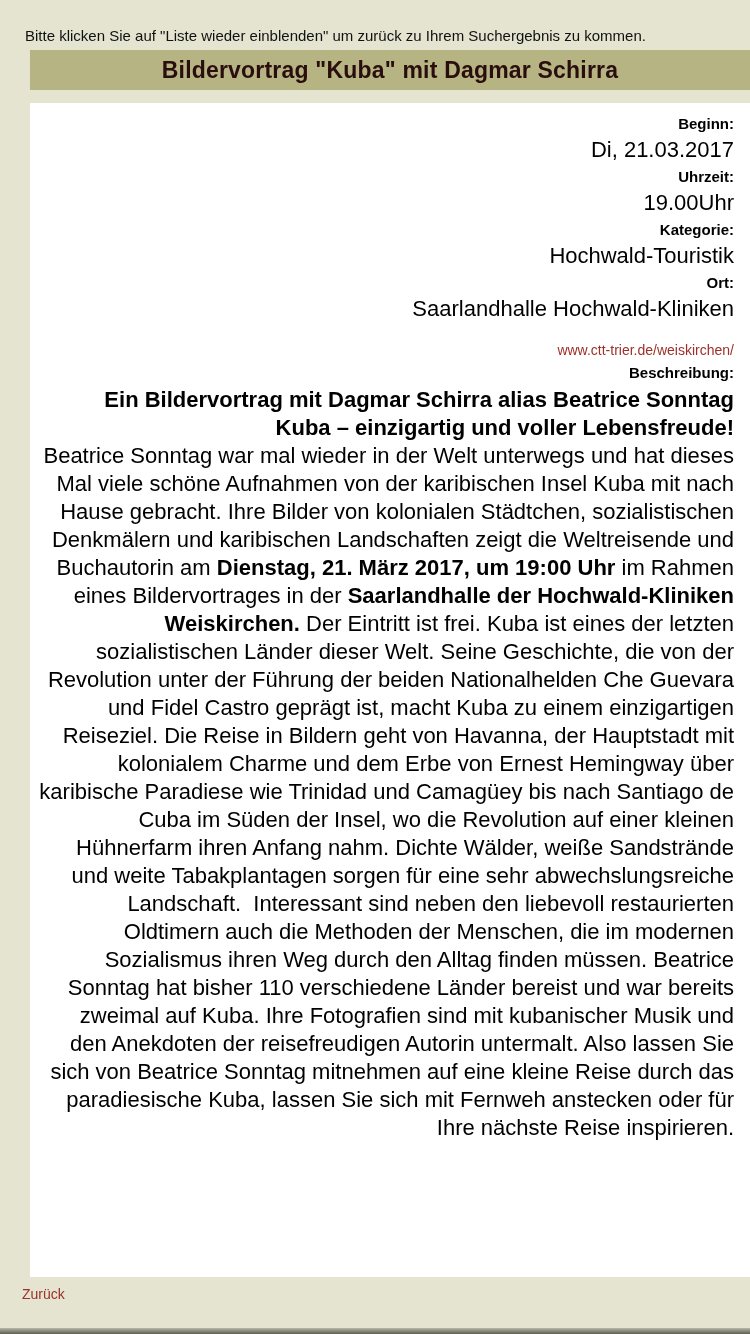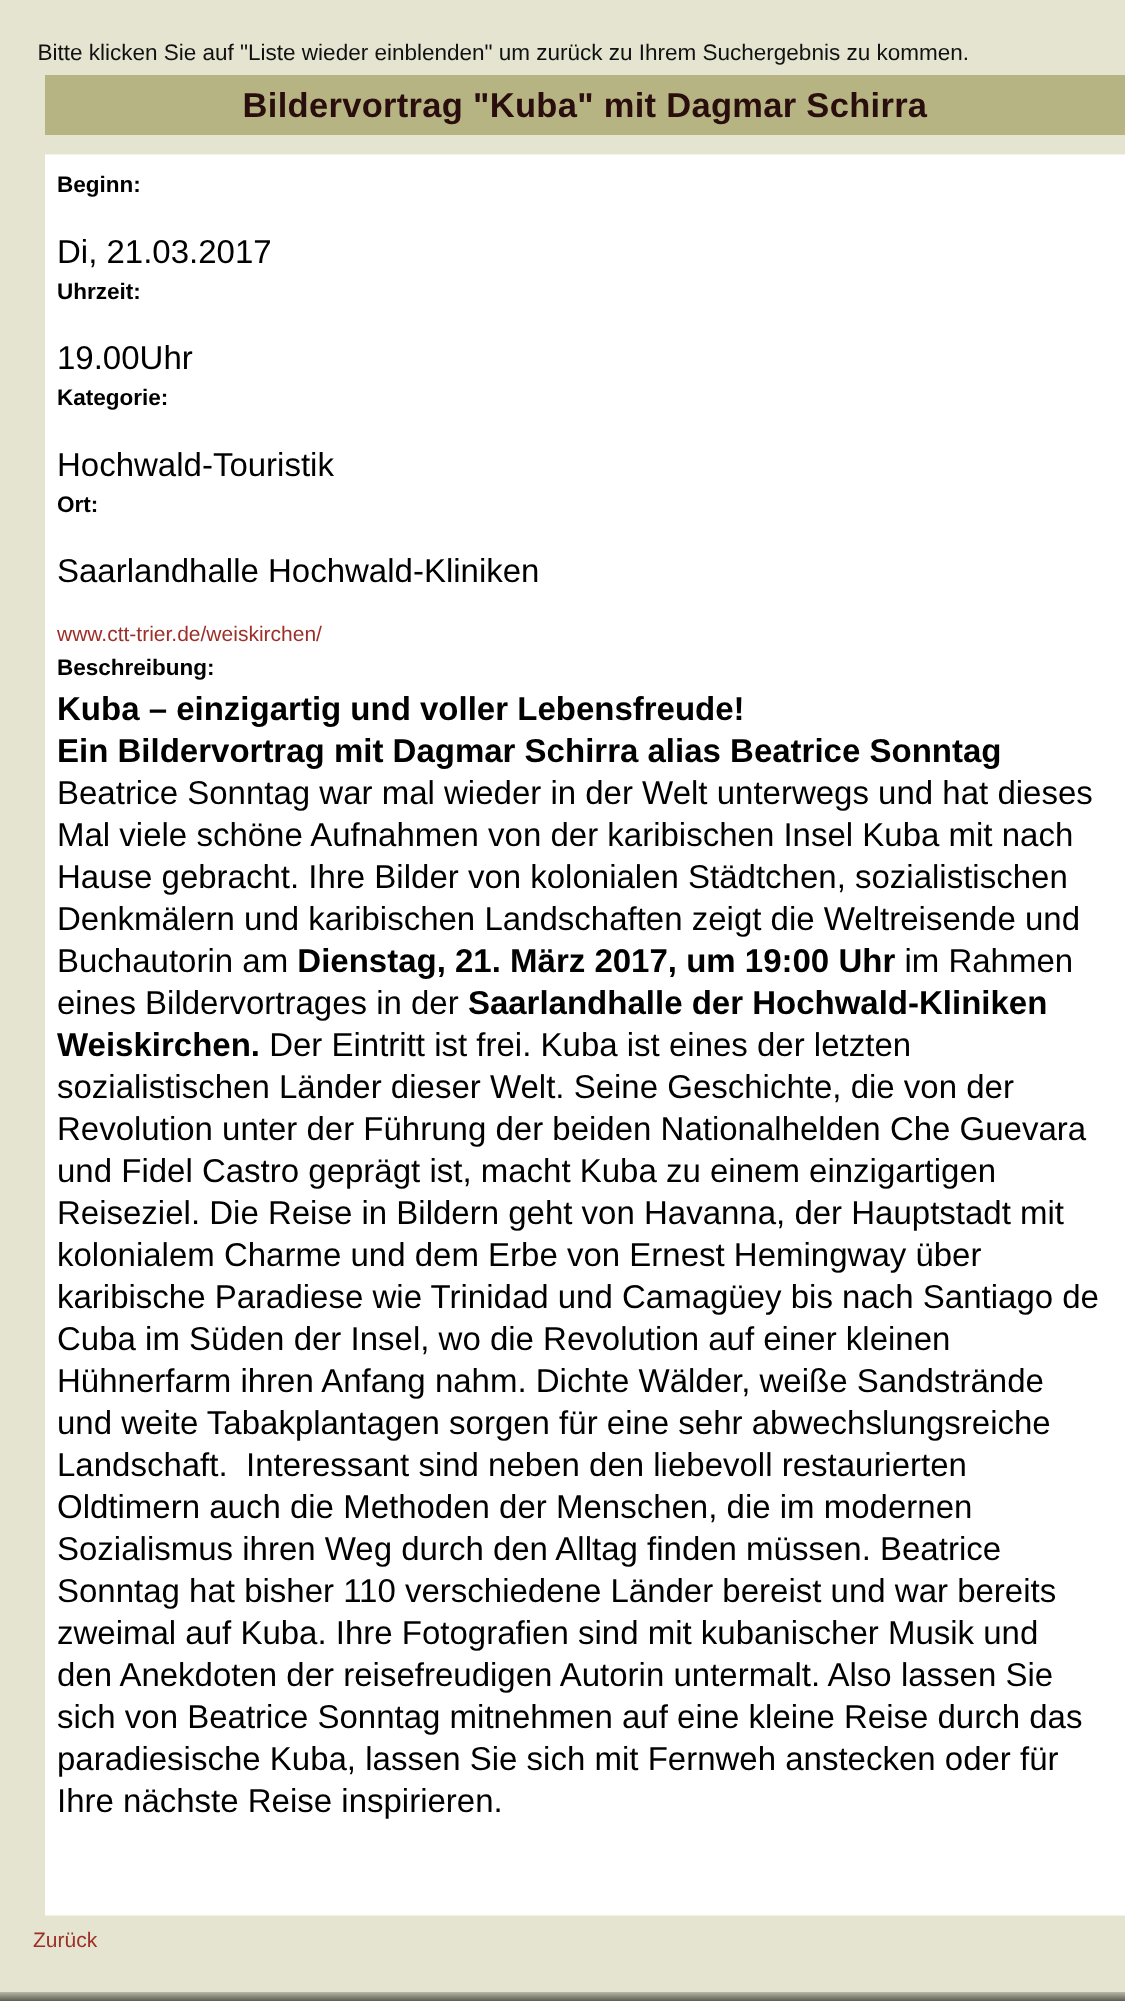--- a/index.html
+++ b/index.html
@@ -34,32 +34,33 @@
     letter-spacing: 0.2px;
   }
   .gap { height: 13px; }
   .panel {
     margin-left: 30px;
     width: 720px;
     height: 1174px;
     background: #ffffff;
     padding: 12px 16px 0 8px;
     overflow: hidden;
+    text-align: right;
   }
   .field-label {
     font-size: 15px;
     font-weight: bold;
     line-height: 18px;
     margin-top: 5px;
   }
   .field-label:first-child { margin-top: 0; }
   .field-value {
     font-size: 22px;
     line-height: 27px;
-    margin-top: 21px;
+    margin-top: 3px;
   }
   ul.category-list {
     margin: 6px 0 10px 0;
     padding-left: 22px;
     list-style: disc;
   }
   ul.category-list li {
     font-size: 22px;
     line-height: 26px;
     margin: 8px 0;
@@ -122,22 +123,22 @@
   <div class="field-label">Kategorie:</div>
 
   <div class="field-value">Hochwald-Touristik</div>
 
   <div class="field-label">Ort:</div>
   <div class="field-value">Saarlandhalle Hochwald-Kliniken</div>
   <a href="#" class="small-link">www.ctt-trier.de/weiskirchen/</a>
 
   <div class="field-label">Beschreibung:</div>
   <div class="description">
+    <div class="desc-heading">Ein Bildervortrag mit Dagmar Schirra alias Beatrice Sonntag</div>
     <div class="desc-heading">Kuba – einzigartig und voller Lebensfreude!</div>
-    <div class="desc-heading">Ein Bildervortrag mit Dagmar Schirra alias Beatrice Sonntag</div>
     <p><span>Beatrice Sonntag war mal wieder in der Welt unterwegs und hat dieses Mal viele schöne Aufnahmen von der karibischen Insel Kuba mit nach Hause gebracht. Ihre Bilder von kolonialen Städtchen, sozialistischen Denkmälern und karibischen Landschaften zeigt die Weltreisende und Buchautorin am </span><b>Dienstag, 21. März 2017, um 19:00 Uhr</b><span> im Rahmen eines Bildervortrages in der </span><b>Saarlandhalle der Hochwald-Kliniken Weiskirchen.</b><span> Der Eintritt ist frei. Kuba ist eines der letzten sozialistischen Länder dieser Welt. Seine Geschichte, die von der Revolution unter der Führung der beiden Nationalhelden Che Guevara und Fidel Castro geprägt ist, macht Kuba zu einem einzigartigen Reiseziel. Die Reise in Bildern geht von Havanna, der Hauptstadt mit kolonialem Charme und dem Erbe von Ernest Hemingway über karibische Paradiese wie Trinidad und Camagüey bis nach Santiago de Cuba im Süden der Insel, wo die Revolution auf einer kleinen Hühnerfarm ihren Anfang nahm. Dichte Wälder, weiße Sandstrände und weite Tabakplantagen sorgen für eine sehr abwechslungsreiche Landschaft.  Interessant sind neben den liebevoll restaurierten Oldtimern auch die Methoden der Menschen, die im modernen Sozialismus ihren Weg durch den Alltag finden müssen. Beatrice Sonntag hat bisher 110 verschiedene Länder bereist und war bereits zweimal auf Kuba. Ihre Fotografien sind mit kubanischer Musik und den Anekdoten der reisefreudigen Autorin untermalt. Also lassen Sie sich von Beatrice Sonntag mitnehmen auf eine kleine Reise durch das paradiesische Kuba, lassen Sie sich mit Fernweh anstecken oder für Ihre nächste Reise inspirieren.</span></p>
   </div>
 
 </div>
 
 <div class="footer">
   <a href="#" class="back-link">Zurück</a>
 </div>
 
 <div class="bottom-bar"></div>

